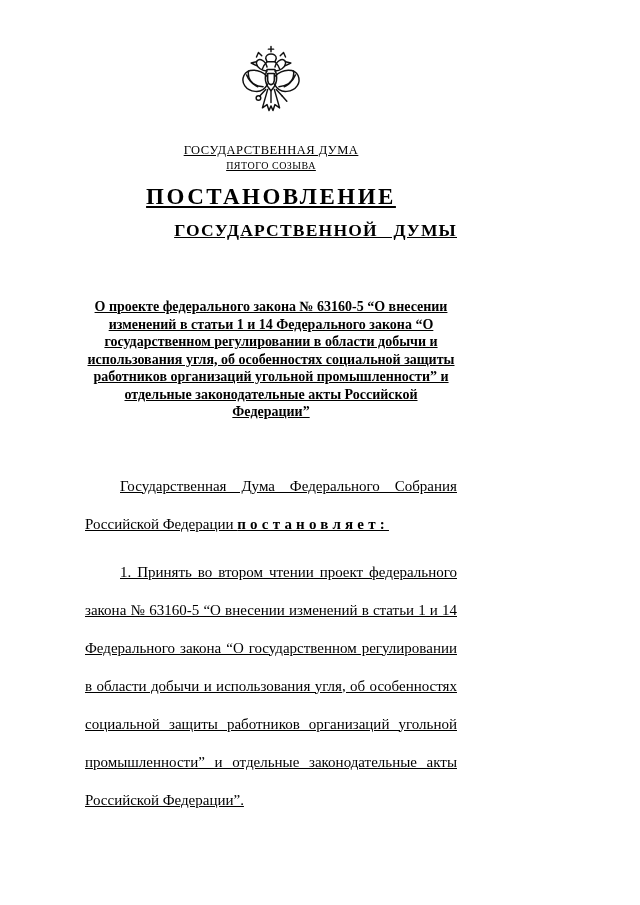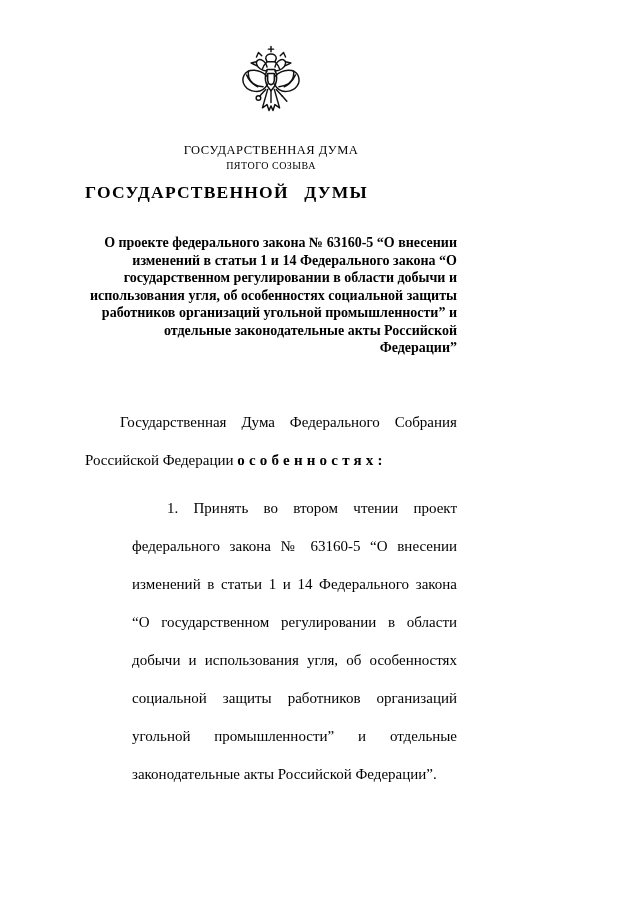--- a/index.html
+++ b/index.html
@@ -7,20 +7,21 @@
   body {
     width: 640px; height: 905px;
     font-family: "Liberation Serif", serif;
     color: #000;
     overflow: hidden;
   }
   .page {
     width: 525px; height: 905px;
     background: #fff;
     padding: 36px 68px 0 85px;
+    text-decoration: underline;
   }
   .emblem-wrap { text-align: center; height: 88px; }
   .emblem-wrap svg { display: inline-block; }
 
   .org-header {
     text-align: center;
     margin-top: 18px;
     font-size: 12.5px;
     line-height: 16px;
     letter-spacing: 0.5px;
@@ -29,46 +30,46 @@
 
   .doc-title {
     text-align: center;
     margin-top: 8px;
     font-size: 23px;
     line-height: 30px;
     font-weight: bold;
     letter-spacing: 2.5px;
   }
   .doc-title2 {
-    text-align: left;
+    text-align: right;
     margin-top: 6px;
     font-size: 17.5px;
     line-height: 24px;
     font-weight: bold;
     letter-spacing: 1.2px;
     word-spacing: 10px;
   }
 
   .subject {
-    margin: 30px auto 0 auto;
+    margin: 56px auto 0 auto;
     max-width: 470px;
-    text-align: right;
+    text-align: center;
     font-weight: bold;
     font-size: 14px;
     line-height: 17.5px;
   }
 
   .body-p {
     margin-top: 46px;
     font-size: 15px;
     line-height: 38px;
     text-align: justify;
     text-indent: 35px;
   }
-  .body-p.p2 { margin-top: 10px; margin-left: 47px; }
+  .body-p.p2 { margin-top: 10px; }
 
   .emph {
     font-weight: bold;
     letter-spacing: 0.28em;
   }
 </style>
 </head>
 <body>
 
 <div class="page">
@@ -97,21 +98,22 @@
         <path d="M50 69 V87"></path>
       </g>
     </svg>
   </div>
 
   <div class="org-header">
     <div class="org-line1">ГОСУДАРСТВЕННАЯ ДУМА</div>
     <div class="org-line3">ПЯТОГО СОЗЫВА</div>
   </div>
 
+  <div class="doc-title">ПОСТАНОВЛЕНИЕ</div>
   <div class="doc-title2">ГОСУДАРСТВЕННОЙ ДУМЫ</div>
 
   <div class="subject">О проекте федерального закона № 63160-5 “О внесении изменений в статьи 1 и 14 Федерального закона “О государственном регулировании в области добычи и использования угля, об особенностях социальной защиты работников организаций угольной промышленности” и отдельные законодательные акты Российской Федерации”</div>
 
-  <p class="body-p"><span>Государственная Дума Федерального Собрания Российской Федерации </span><span class="emph">особенностях:</span></p>
+  <p class="body-p"><span>Государственная Дума Федерального Собрания Российской Федерации </span><span class="emph">постановляет:</span></p>
 
   <p class="body-p p2">1. Принять во втором чтении проект федерального закона № 63160-5 “О внесении изменений в статьи 1 и 14 Федерального закона “О государственном регулировании в области добычи и использования угля, об особенностях социальной защиты работников организаций угольной промышленности” и отдельные законодательные акты Российской Федерации”.</p>
 
 </div>
 
 </body></html>

